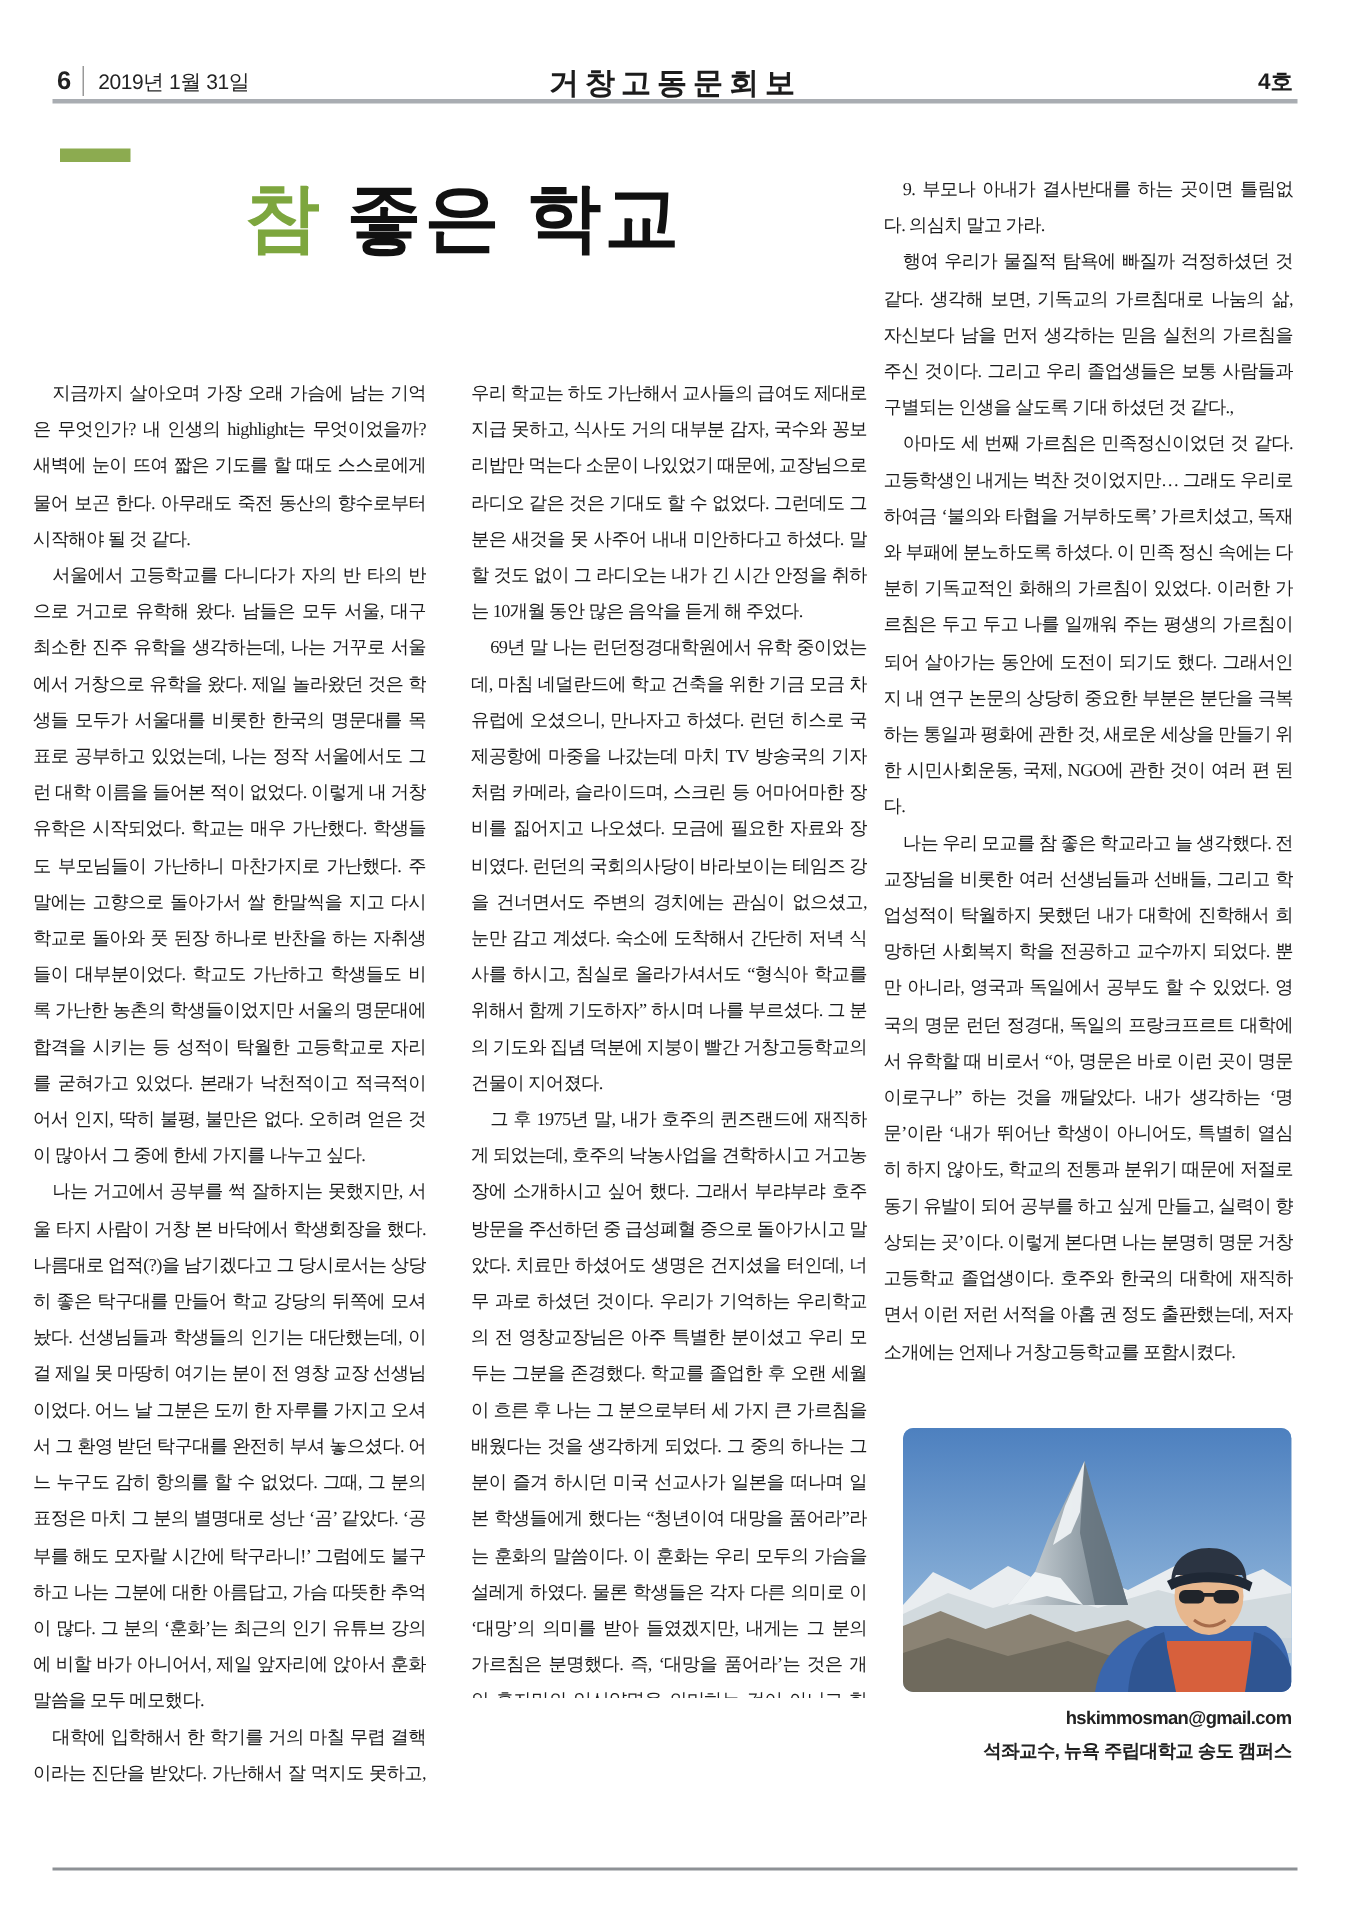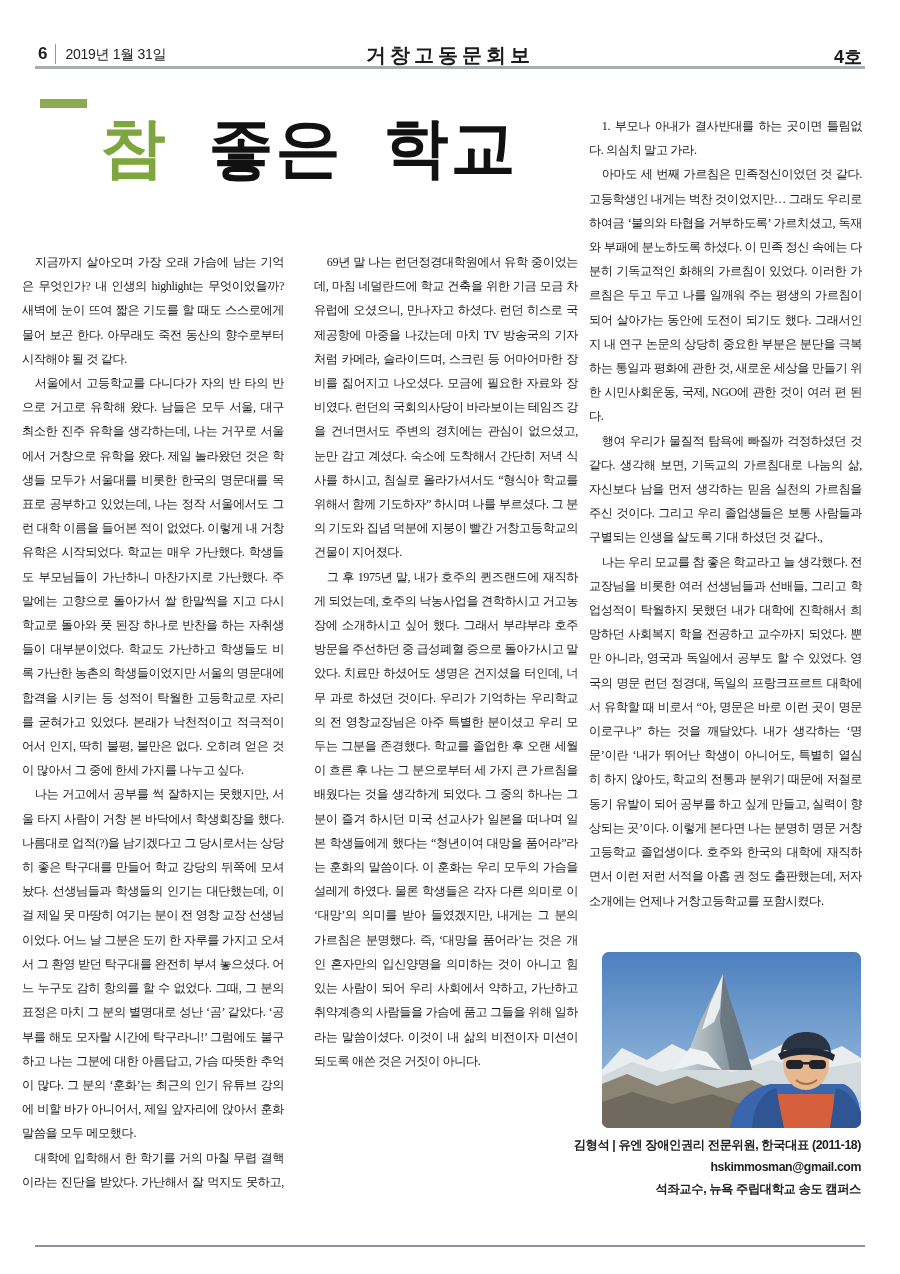--- a/index.html
+++ b/index.html
@@ -9,27 +9,27 @@
     -webkit-font-smoothing:antialiased;overflow:hidden;
   }
   .abs{position:absolute;}
 
   
   .hdr-left{left:38px;top:44px;font-size:13px;color:#222;display:flex;align-items:baseline;}
   .hdr-page{font-size:17px;font-weight:bold;padding-right:8px;border-right:1px solid #999;}
   .hdr-date{padding-left:9px;font-size:14px;letter-spacing:-0.3px;}
   .hdr-masthead{left:0;top:42px;width:900px;text-align:center;font-size:20px;font-weight:bold;
     letter-spacing:4px;font-family:"Liberation Serif", serif;}
-  .hdr-issue{right:38px;top:45px;font-size:18px;font-weight:bold;margin-left:17px;}
+  .hdr-issue{right:38px;top:45px;font-size:15px;font-weight:bold;margin-left:17px;}
   .hdr-rule{left:35px;top:66px;width:830px;height:3px;background:#a9adb2;}
 
   
   .green-swatch{left:40px;top:99px;width:47px;height:9px;background:#8cab50;}
   .title-wrap{left:40px;top:118px;width:538px;text-align:center;}
-  .article-title{font-family:Liberation Mono, monospace;font-weight:bold;font-size:65px;
+  .article-title{font-family:Liberation Sans, sans-serif;font-weight:bold;font-size:50px;
     letter-spacing:2px;color:#111;line-height:1.1;}
   .title-accent{color:#7da63e;}
   .byline{margin-top:16px;font-size:15px;color:#333;letter-spacing:0.5px;}
 
   
   .col{position:absolute;overflow:hidden;text-align:justify;
     font-family:"Liberation Serif", serif;
     font-size:12.2px;line-height:24.2px;letter-spacing:-0.4px;color:#1b1b1b;}
   .col p{margin:0;text-indent:1.05em;}
   .col p.noindent{text-indent:0;}
@@ -65,29 +65,30 @@
 </div>
 
 <div class="col col1">
   <p>지금까지 살아오며 가장 오래 가슴에 남는 기억은 무엇인가? 내 인생의 highlight는 무엇이었을까? 새벽에 눈이 뜨여 짧은 기도를 할 때도 스스로에게 물어 보곤 한다. 아무래도 죽전 동산의 향수로부터 시작해야 될 것 같다.</p>
   <p>서울에서 고등학교를 다니다가 자의 반 타의 반으로 거고로 유학해 왔다. 남들은 모두 서울, 대구 최소한 진주 유학을 생각하는데, 나는 거꾸로 서울에서 거창으로 유학을 왔다. 제일 놀라왔던 것은 학생들 모두가 서울대를 비롯한 한국의 명문대를 목표로 공부하고 있었는데, 나는 정작 서울에서도 그런 대학 이름을 들어본 적이 없었다. 이렇게 내 거창 유학은 시작되었다. 학교는 매우 가난했다. 학생들도 부모님들이 가난하니 마찬가지로 가난했다. 주말에는 고향으로 돌아가서 쌀 한말씩을 지고 다시 학교로 돌아와 풋 된장 하나로 반찬을 하는 자취생들이 대부분이었다. 학교도 가난하고 학생들도 비록 가난한 농촌의 학생들이었지만 서울의 명문대에 합격을 시키는 등 성적이 탁월한 고등학교로 자리를 굳혀가고 있었다. 본래가 낙천적이고 적극적이어서 인지, 딱히 불평, 불만은 없다. 오히려 얻은 것이 많아서 그 중에 한세 가지를 나누고 싶다.</p>
   <p>나는 거고에서 공부를 썩 잘하지는 못했지만, 서울 타지 사람이 거창 본 바닥에서 학생회장을 했다. 나름대로 업적(?)을 남기겠다고 그 당시로서는 상당히 좋은 탁구대를 만들어 학교 강당의 뒤쪽에 모셔 놨다. 선생님들과 학생들의 인기는 대단했는데, 이걸 제일 못 마땅히 여기는 분이 전 영창 교장 선생님이었다. 어느 날 그분은 도끼 한 자루를 가지고 오셔서 그 환영 받던 탁구대를 완전히 부셔 놓으셨다. 어느 누구도 감히 항의를 할 수 없었다. 그때, 그 분의 표정은 마치 그 분의 별명대로 성난 ‘곰’ 같았다. ‘공부를 해도 모자랄 시간에 탁구라니!’ 그럼에도 불구하고 나는 그분에 대한 아름답고, 가슴 따뜻한 추억이 많다. 그 분의 ‘훈화’는 최근의 인기 유튜브 강의에 비할 바가 아니어서, 제일 앞자리에 앉아서 훈화 말씀을 모두 메모했다.</p>
   <p>대학에 입학해서 한 학기를 거의 마칠 무렵 결핵이라는 진단을 받았다. 가난해서 잘 먹지도 못하고, 밤에는 세브란스 병원의 수위를 한다고 너무 무리 했던 것 같다. 선교사님의 주선으로 인천 연수동 근처의 요양병원에서 입원 중이었는데 하루는 방문객이 있단다. 나에게는 방문을 올 사람이 없는데 누가 방문을 왔을까? 그런데 뜻밖에도 방문객은 전 영창 교장님이었다. 서울에서 여기까지 오시려면 족히 하룻길인데! 내가 요양원에 입원해 있는 동안 그분이 유일한 방문객이었다. 그분은 학교를 위한 기금 모금 등으로 대단히 분주하신 분이었는데도 나를 위해 기도해 주러 오셨단다. 그런데 정말 놀라운 것은 그 다음 날 청계천에 서 중고 트랜지스터 라디오를 사 가지고 다시 병원을 방문하셨다. 그분은 병상에 누워있는 내가 라디오가 필요할 것이라고 생각하셨던 것이다. 나는 그분이 라디오를 사주실 수 있다고 기대도 하지 않았으며 값도 상당히 비쌌을 것이다.</p>
 </div>
 
 <div class="col col2">
+  <p class="noindent">우리 학교는 하도 가난해서 교사들의 급여도 제대로 지급 못하고, 식사도 거의 대부분 감자, 국수와 꽁보리밥만 먹는다 소문이 나있었기 때문에, 교장님으로 라디오 같은 것은 기대도 할 수 없었다. 그런데도 그 분은 새것을 못 사주어 내내 미안하다고 하셨다. 말할 것도 없이 그 라디오는 내가 긴 시간 안정을 취하는 10개월 동안 많은 음악을 듣게 해 주었다.</p>
   <p>69년 말 나는 런던정경대학원에서 유학 중이었는데, 마침 네덜란드에 학교 건축을 위한 기금 모금 차 유럽에 오셨으니, 만나자고 하셨다. 런던 히스로 국제공항에 마중을 나갔는데 마치 TV 방송국의 기자처럼 카메라, 슬라이드며, 스크린 등 어마어마한 장비를 짊어지고 나오셨다. 모금에 필요한 자료와 장비였다. 런던의 국회의사당이 바라보이는 테임즈 강을 건너면서도 주변의 경치에는 관심이 없으셨고, 눈만 감고 계셨다. 숙소에 도착해서 간단히 저녁 식사를 하시고, 침실로 올라가셔서도 “형식아 학교를 위해서 함께 기도하자” 하시며 나를 부르셨다. 그 분의 기도와 집념 덕분에 지붕이 빨간 거창고등학교의 건물이 지어졌다.</p>
   <p>그 후 1975년 말, 내가 호주의 퀸즈랜드에 재직하게 되었는데, 호주의 낙농사업을 견학하시고 거고농장에 소개하시고 싶어 했다. 그래서 부랴부랴 호주 방문을 주선하던 중 급성폐혈 증으로 돌아가시고 말았다. 치료만 하셨어도 생명은 건지셨을 터인데, 너무 과로 하셨던 것이다. 우리가 기억하는 우리학교의 전 영창교장님은 아주 특별한 분이셨고 우리 모두는 그분을 존경했다. 학교를 졸업한 후 오랜 세월이 흐른 후 나는 그 분으로부터 세 가지 큰 가르침을 배웠다는 것을 생각하게 되었다. 그 중의 하나는 그 분이 즐겨 하시던 미국 선교사가 일본을 떠나며 일본 학생들에게 했다는 “청년이여 대망을 품어라”라는 훈화의 말씀이다. 이 훈화는 우리 모두의 가슴을 설레게 하였다. 물론 학생들은 각자 다른 의미로 이 ‘대망’의 의미를 받아 들였겠지만, 내게는 그 분의 가르침은 분명했다. 즉, ‘대망을 품어라’는 것은 개인 혼자만의 입신양명을 의미하는 것이 아니고 힘 있는 사람이 되어 우리 사회에서 약하고, 가난하고 취약계층의 사람들을 가슴에 품고 그들을 위해 일하라는 말씀이셨다. 이것이 내 삶의 비전이자 미션이 되도록 애쓴 것은 거짓이 아니다.</p>
 
 </div>
 
 <div class="col col3">
-  <p>1. 부모나 아내가 결사반대를 하는 곳이면 틀림없다. 의심치 말고 가라.</p>
+  <p>9. 부모나 아내가 결사반대를 하는 곳이면 틀림없다. 의심치 말고 가라.</p>
+  <p>행여 우리가 물질적 탐욕에 빠질까 걱정하셨던 것 같다. 생각해 보면, 기독교의 가르침대로 나눔의 삶, 자신보다 남을 먼저 생각하는 믿음 실천의 가르침을 주신 것이다. 그리고 우리 졸업생들은 보통 사람들과 구별되는 인생을 살도록 기대 하셨던 것 같다.,</p>
   <p>아마도 세 번째 가르침은 민족정신이었던 것 같다. 고등학생인 내게는 벅찬 것이었지만… 그래도 우리로 하여금 ‘불의와 타협을 거부하도록’ 가르치셨고, 독재와 부패에 분노하도록 하셨다. 이 민족 정신 속에는 다분히 기독교적인 화해의 가르침이 있었다. 이러한 가르침은 두고 두고 나를 일깨워 주는 평생의 가르침이 되어 살아가는 동안에 도전이 되기도 했다. 그래서인지 내 연구 논문의 상당히 중요한 부분은 분단을 극복 하는 통일과 평화에 관한 것, 새로운 세상을 만들기 위한 시민사회운동, 국제, NGO에 관한 것이 여러 편 된다.</p>
-  <p>행여 우리가 물질적 탐욕에 빠질까 걱정하셨던 것 같다. 생각해 보면, 기독교의 가르침대로 나눔의 삶, 자신보다 남을 먼저 생각하는 믿음 실천의 가르침을 주신 것이다. 그리고 우리 졸업생들은 보통 사람들과 구별되는 인생을 살도록 기대 하셨던 것 같다.,</p>
   <p>나는 우리 모교를 참 좋은 학교라고 늘 생각했다. 전 교장님을 비롯한 여러 선생님들과 선배들, 그리고 학업성적이 탁월하지 못했던 내가 대학에 진학해서 희망하던 사회복지 학을 전공하고 교수까지 되었다. 뿐만 아니라, 영국과 독일에서 공부도 할 수 있었다. 영국의 명문 런던 정경대, 독일의 프랑크프르트 대학에서 유학할 때 비로서 “아, 명문은 바로 이런 곳이 명문이로구나” 하는 것을 깨달았다. 내가 생각하는 ‘명문’이란 ‘내가 뛰어난 학생이 아니어도, 특별히 열심히 하지 않아도, 학교의 전통과 분위기 때문에 저절로 동기 유발이 되어 공부를 하고 싶게 만들고, 실력이 향상되는 곳’이다. 이렇게 본다면 나는 분명히 명문 거창고등학교 졸업생이다. 호주와 한국의 대학에 재직하면서 이런 저런 서적을 아홉 권 정도 출판했는데, 저자 소개에는 언제나 거창고등학교를 포함시켰다.</p>
 
 </div>
 
 <div class="abs photo">
   <svg width="259" height="176" viewBox="0 0 259 176">
     <defs>
       <linearGradient id="sky" x1="0" y1="0" x2="0" y2="1">
         <stop offset="0" stop-color="#4d80bf"></stop>
         <stop offset="0.7" stop-color="#8db3d9"></stop>
@@ -121,18 +122,17 @@
     <path d="M179,104 C178,88 190,80 204,80 C219,80 230,88 229,104 L226,98 L182,98 Z" fill="#2b3442"></path>
     <path d="M176,102 C190,94 220,94 233,103 L231,109 C218,101 191,101 179,108 Z" fill="#1f2835"></path>
     <rect x="184" y="108" width="17" height="9" rx="4" fill="#20242a"></rect>
     <rect x="207" y="108" width="17" height="9" rx="4" fill="#20242a"></rect>
     <rect x="200" y="110" width="8" height="2.5" fill="#20242a"></rect>
     <path d="M194,128 Q204,136 215,128" stroke="#a66b4a" stroke-width="2" fill="none"></path>
   </svg>
 </div>
 
 <div class="abs caption">
-  <span class="cap-line">김형석 | 유엔 장애인권리 전문위원, 한국대표 (2011-18)</span>
   <span class="cap-line">hskimmosman@gmail.com</span>
   <span class="cap-line">석좌교수, 뉴욕 주립대학교 송도 캠퍼스</span>
 </div>
 
 <div class="abs ftr-rule"></div>
 
 </body></html>

